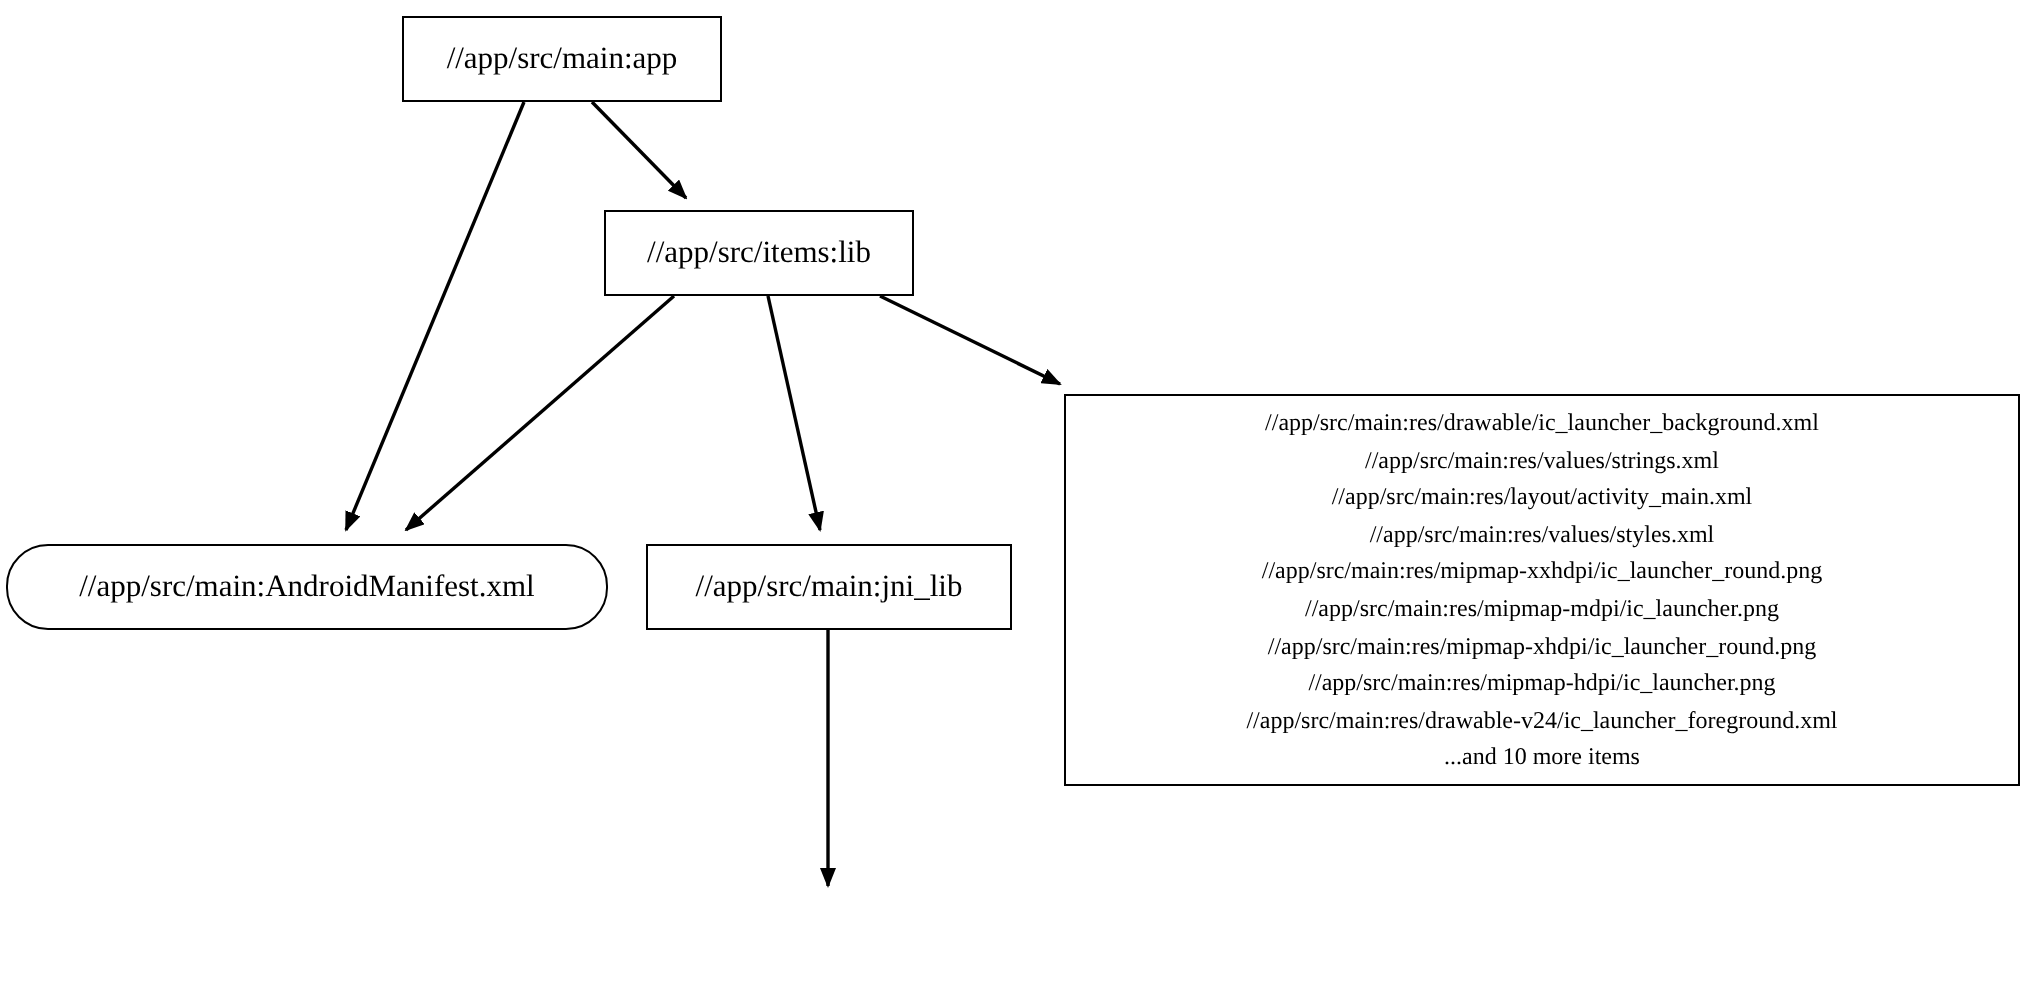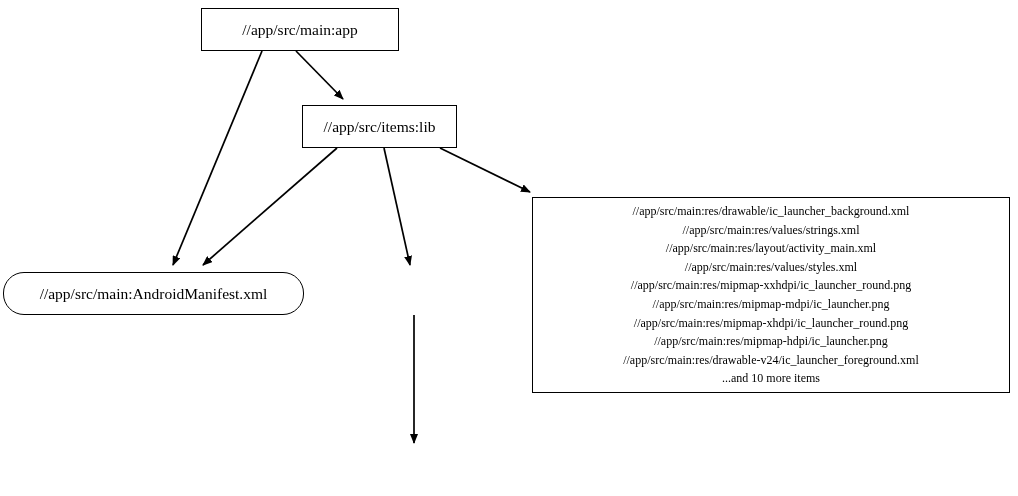--- a/index.html
+++ b/index.html
@@ -38,21 +38,21 @@
   }
   .node-label {
     display: block;
     white-space: pre;
     line-height: 19.2px;
     font-size: 15.5px;
     color: #000000;
   }
   
   #node-app {
-    left: 201px;  top: 8px;    width: 198px; height: 43px; justify-content: center;
+    left: 201px;  top: 8px;    width: 160px; height: 43px; justify-content: center;
   }
   #node-lib {
     left: 302px;  top: 105px;  width: 155px; height: 43px;
   }
   #node-manifest {
     left: 3px;    top: 272px;  width: 301px; height: 43px; border-radius: 21px;
   }
   #node-jni {
     left: 323px;  top: 272px;  width: 183px; height: 43px;
   }
@@ -97,20 +97,23 @@
   </div>
 
   <div class="node" id="node-lib">
     <span class="node-label">//app/src/items:lib</span>
   </div>
 
   <div class="node" id="node-manifest">
     <span class="node-label">//app/src/main:AndroidManifest.xml</span>
   </div>
 
+  <div class="node" id="node-jni">
+    <span class="node-label">//app/src/main:jni_lib</span>
+  </div>
 
   <div class="node" id="node-res">
     <span class="node-label">//app/src/main:res/drawable/ic_launcher_background.xml
 //app/src/main:res/values/strings.xml
 //app/src/main:res/layout/activity_main.xml
 //app/src/main:res/values/styles.xml
 //app/src/main:res/mipmap-xxhdpi/ic_launcher_round.png
 //app/src/main:res/mipmap-mdpi/ic_launcher.png
 //app/src/main:res/mipmap-xhdpi/ic_launcher_round.png
 //app/src/main:res/mipmap-hdpi/ic_launcher.png

